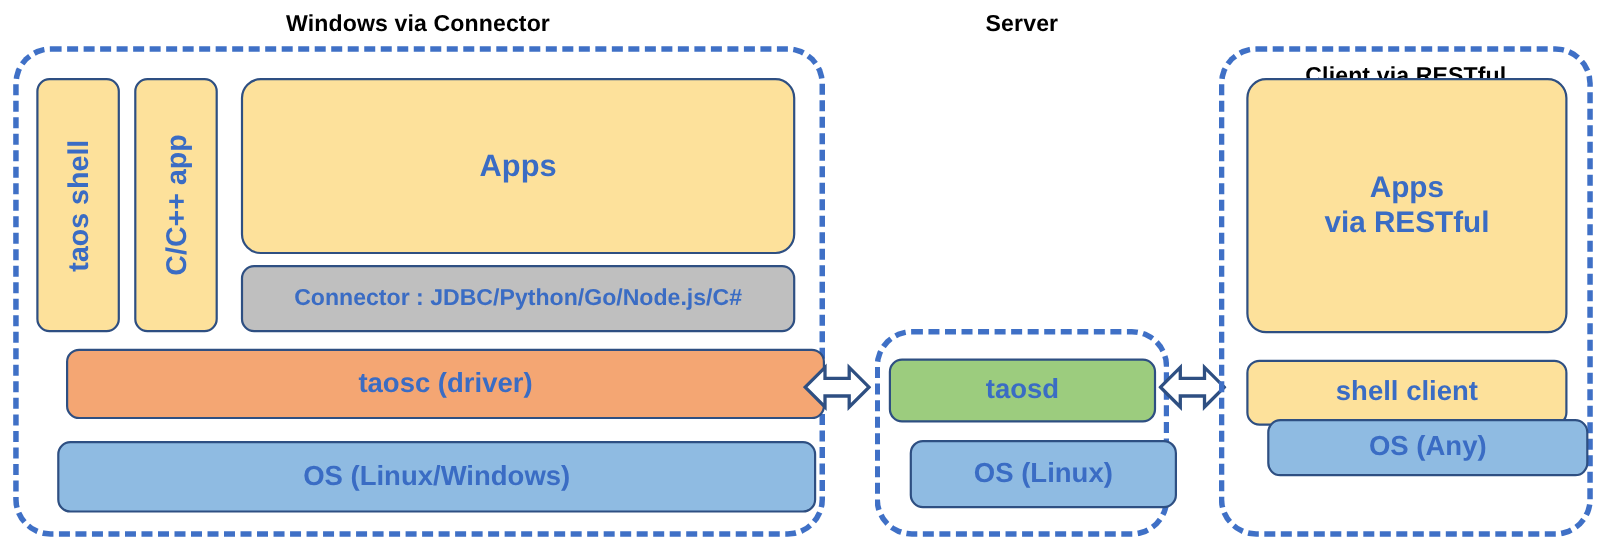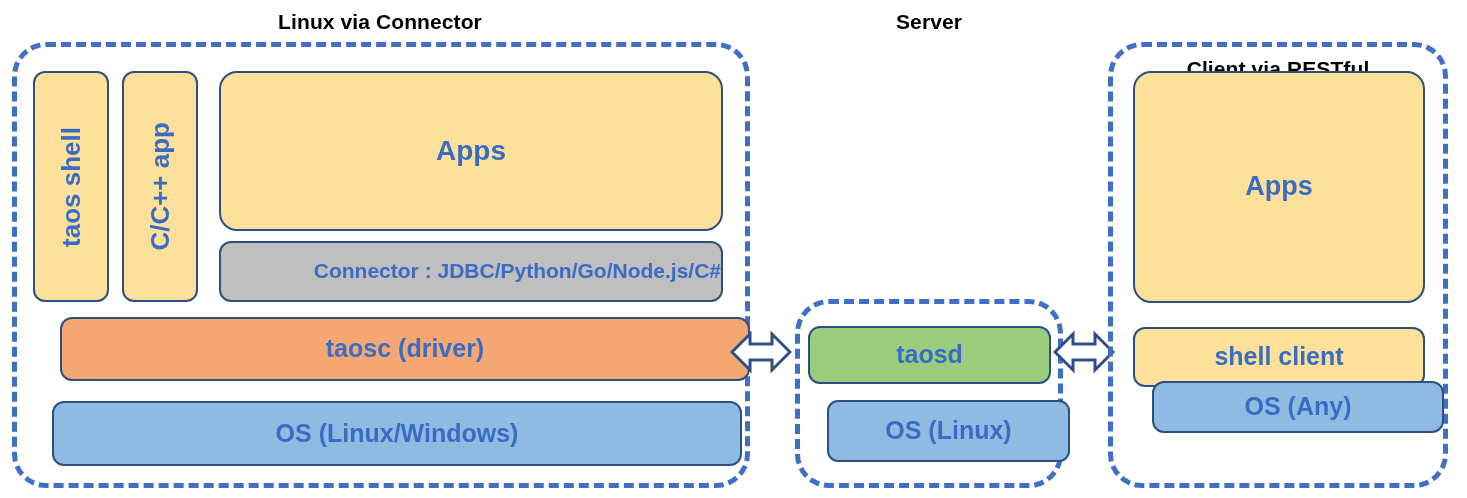--- a/index.html
+++ b/index.html
@@ -67,46 +67,46 @@
   .box.vertical > span {
     writing-mode: vertical-rl;
     transform: rotate(180deg);
     white-space: nowrap;
   }
 
   
   #box-taos-shell  { left: 33px;  top: 71px;  width: 76px;  height: 231px; font-size: 26px; }
   #box-c-app       { left: 122px; top: 71px;  width: 76px;  height: 231px; font-size: 26px; }
   #box-apps        { left: 219px; top: 71px;  width: 504px; height: 160px; font-size: 28px; }
-  #box-connector   { left: 219px; top: 241px; width: 504px; height: 61px;  font-size: 21px; justify-content: flex-end; }
+  #box-connector   { left: 219px; top: 241px; width: 504px; height: 61px;  font-size: 21px; }
   #box-taosc       { left: 33px;  top: 317px; width: 690px; height: 64px;  font-size: 25px; margin-left: 27px; }
   #box-os-client   { left: 33px;  top: 401px; width: 690px; height: 65px;  font-size: 25px; }
 
   
   #box-taosd       { left: 808px; top: 326px; width: 243px; height: 58px; font-size: 25px; }
-  #box-os-server   { left: 808px; top: 400px; width: 243px; height: 62px; font-size: 25px; border-radius: 11px; }
+  #box-os-server   { left: 808px; top: 400px; width: 243px; height: 62px; font-size: 25px; }
 
   
   #box-apps-rest   { left: 1133px; top: 71px;  width: 292px; height: 232px; font-size: 27px; }
   #box-http-client { left: 1133px; top: 327px; width: 292px; height: 60px;  font-size: 25px; }
   #box-os-any      { left: 1133px; top: 381px; width: 292px; height: 52px;  font-size: 25px; }
 
   
   .arrow {
     position: absolute;
     width: 62px;
     height: 60px;
   }
   #arrow-left-server  { left: 730px;  top: 322px; }
   #arrow-server-right { left: 1053px; top: 322px; }
 </style>
 </head>
 <body>
 
-<div class="section-title" id="title-client-connector">Linux via Connector</div>
+<div class="section-title" id="title-client-connector">Windows via Connector</div>
 
 <div class="section-title" id="title-server">Server</div>
 
 <div class="section-title" id="title-client-restful">Client via RESTful</div>
 
 <div class="dashed-box" id="group-client-connector"></div>
 
 <div class="box vertical fill-yellow" id="box-taos-shell">
   <span>taos shell</span>
 </div>
@@ -151,20 +151,21 @@
   <svg viewBox="0 0 62 60" width="62" height="60" aria-hidden="true">
     <polygon points="2,30 20,12 20,22 42,22 42,12 60,30 42,48 42,38 20,38 20,48" fill="#ffffff" stroke="#2e4f82" stroke-width="3" stroke-linejoin="miter"></polygon>
   </svg>
 </div>
 
 <div class="dashed-box" id="group-client-restful"></div>
 
 <div class="box round-lg fill-yellow" id="box-apps-rest">
   <span>
     <span>Apps</span><br>
+    <span>via RESTful</span>
   </span>
 </div>
 
 <div class="box fill-yellow" id="box-http-client">
   <span>shell client</span>
 </div>
 
 <div class="box fill-blue" id="box-os-any">
   <span>OS (Any)</span>
 </div>

